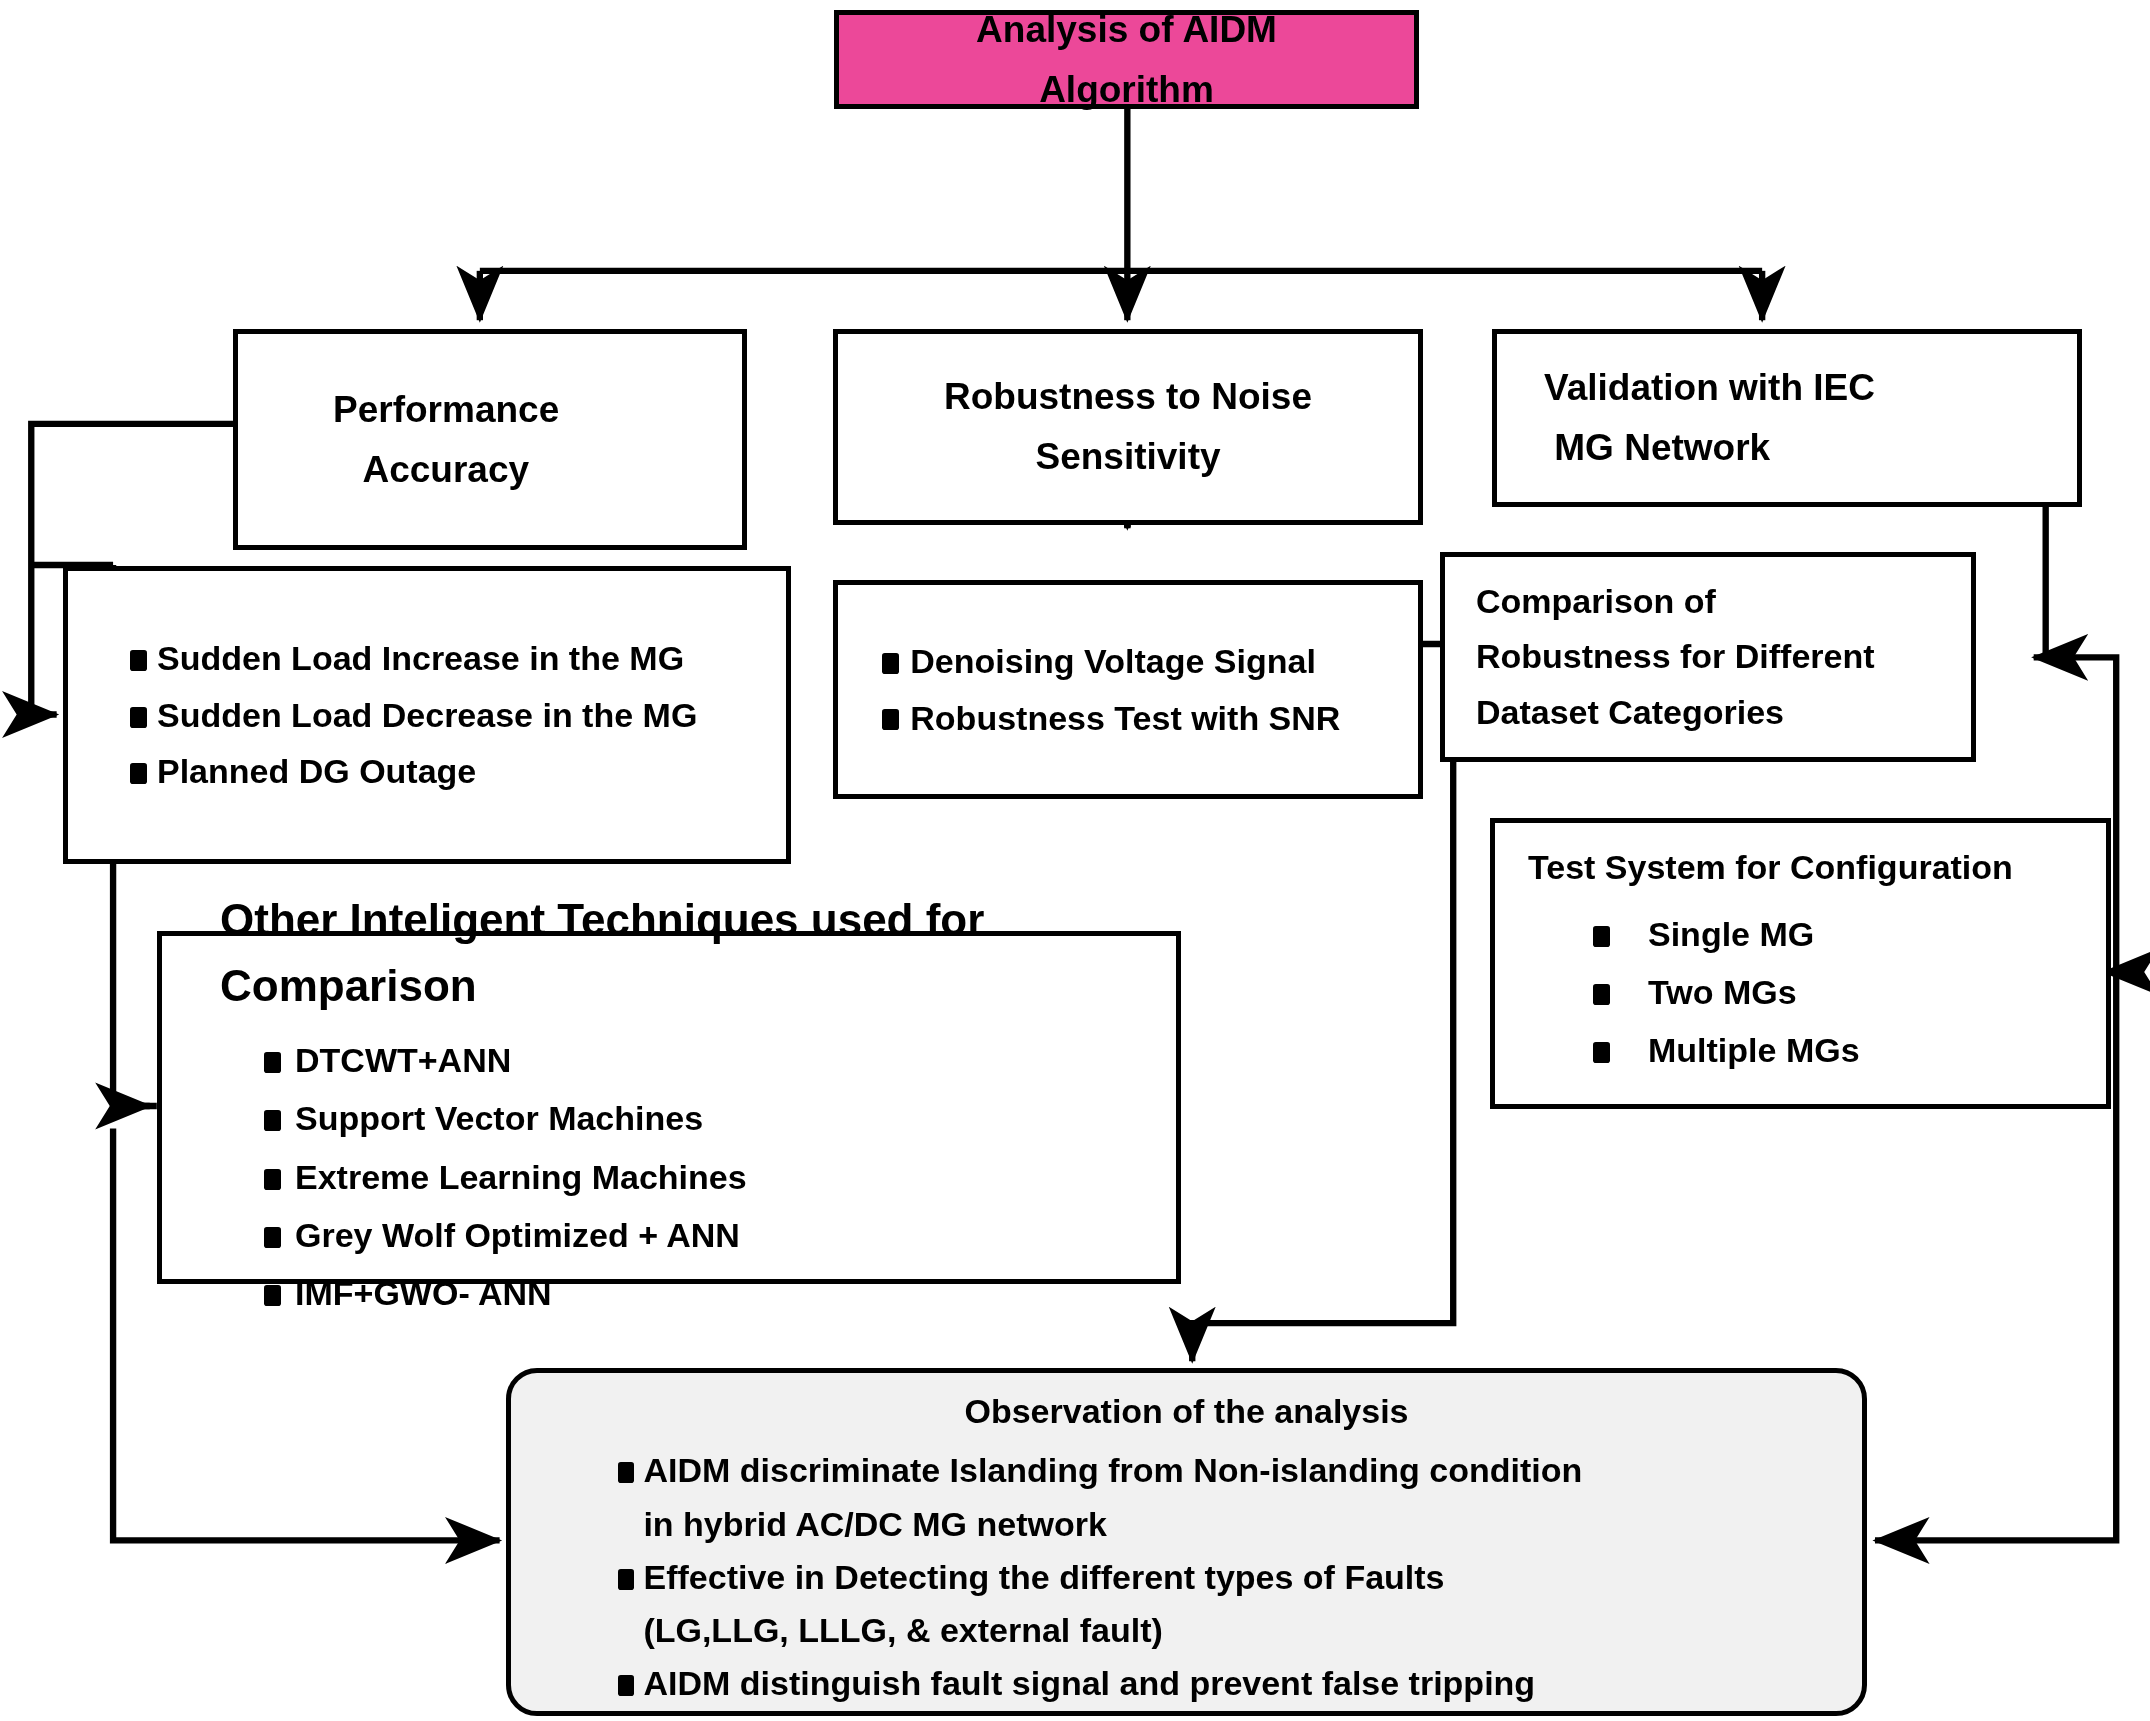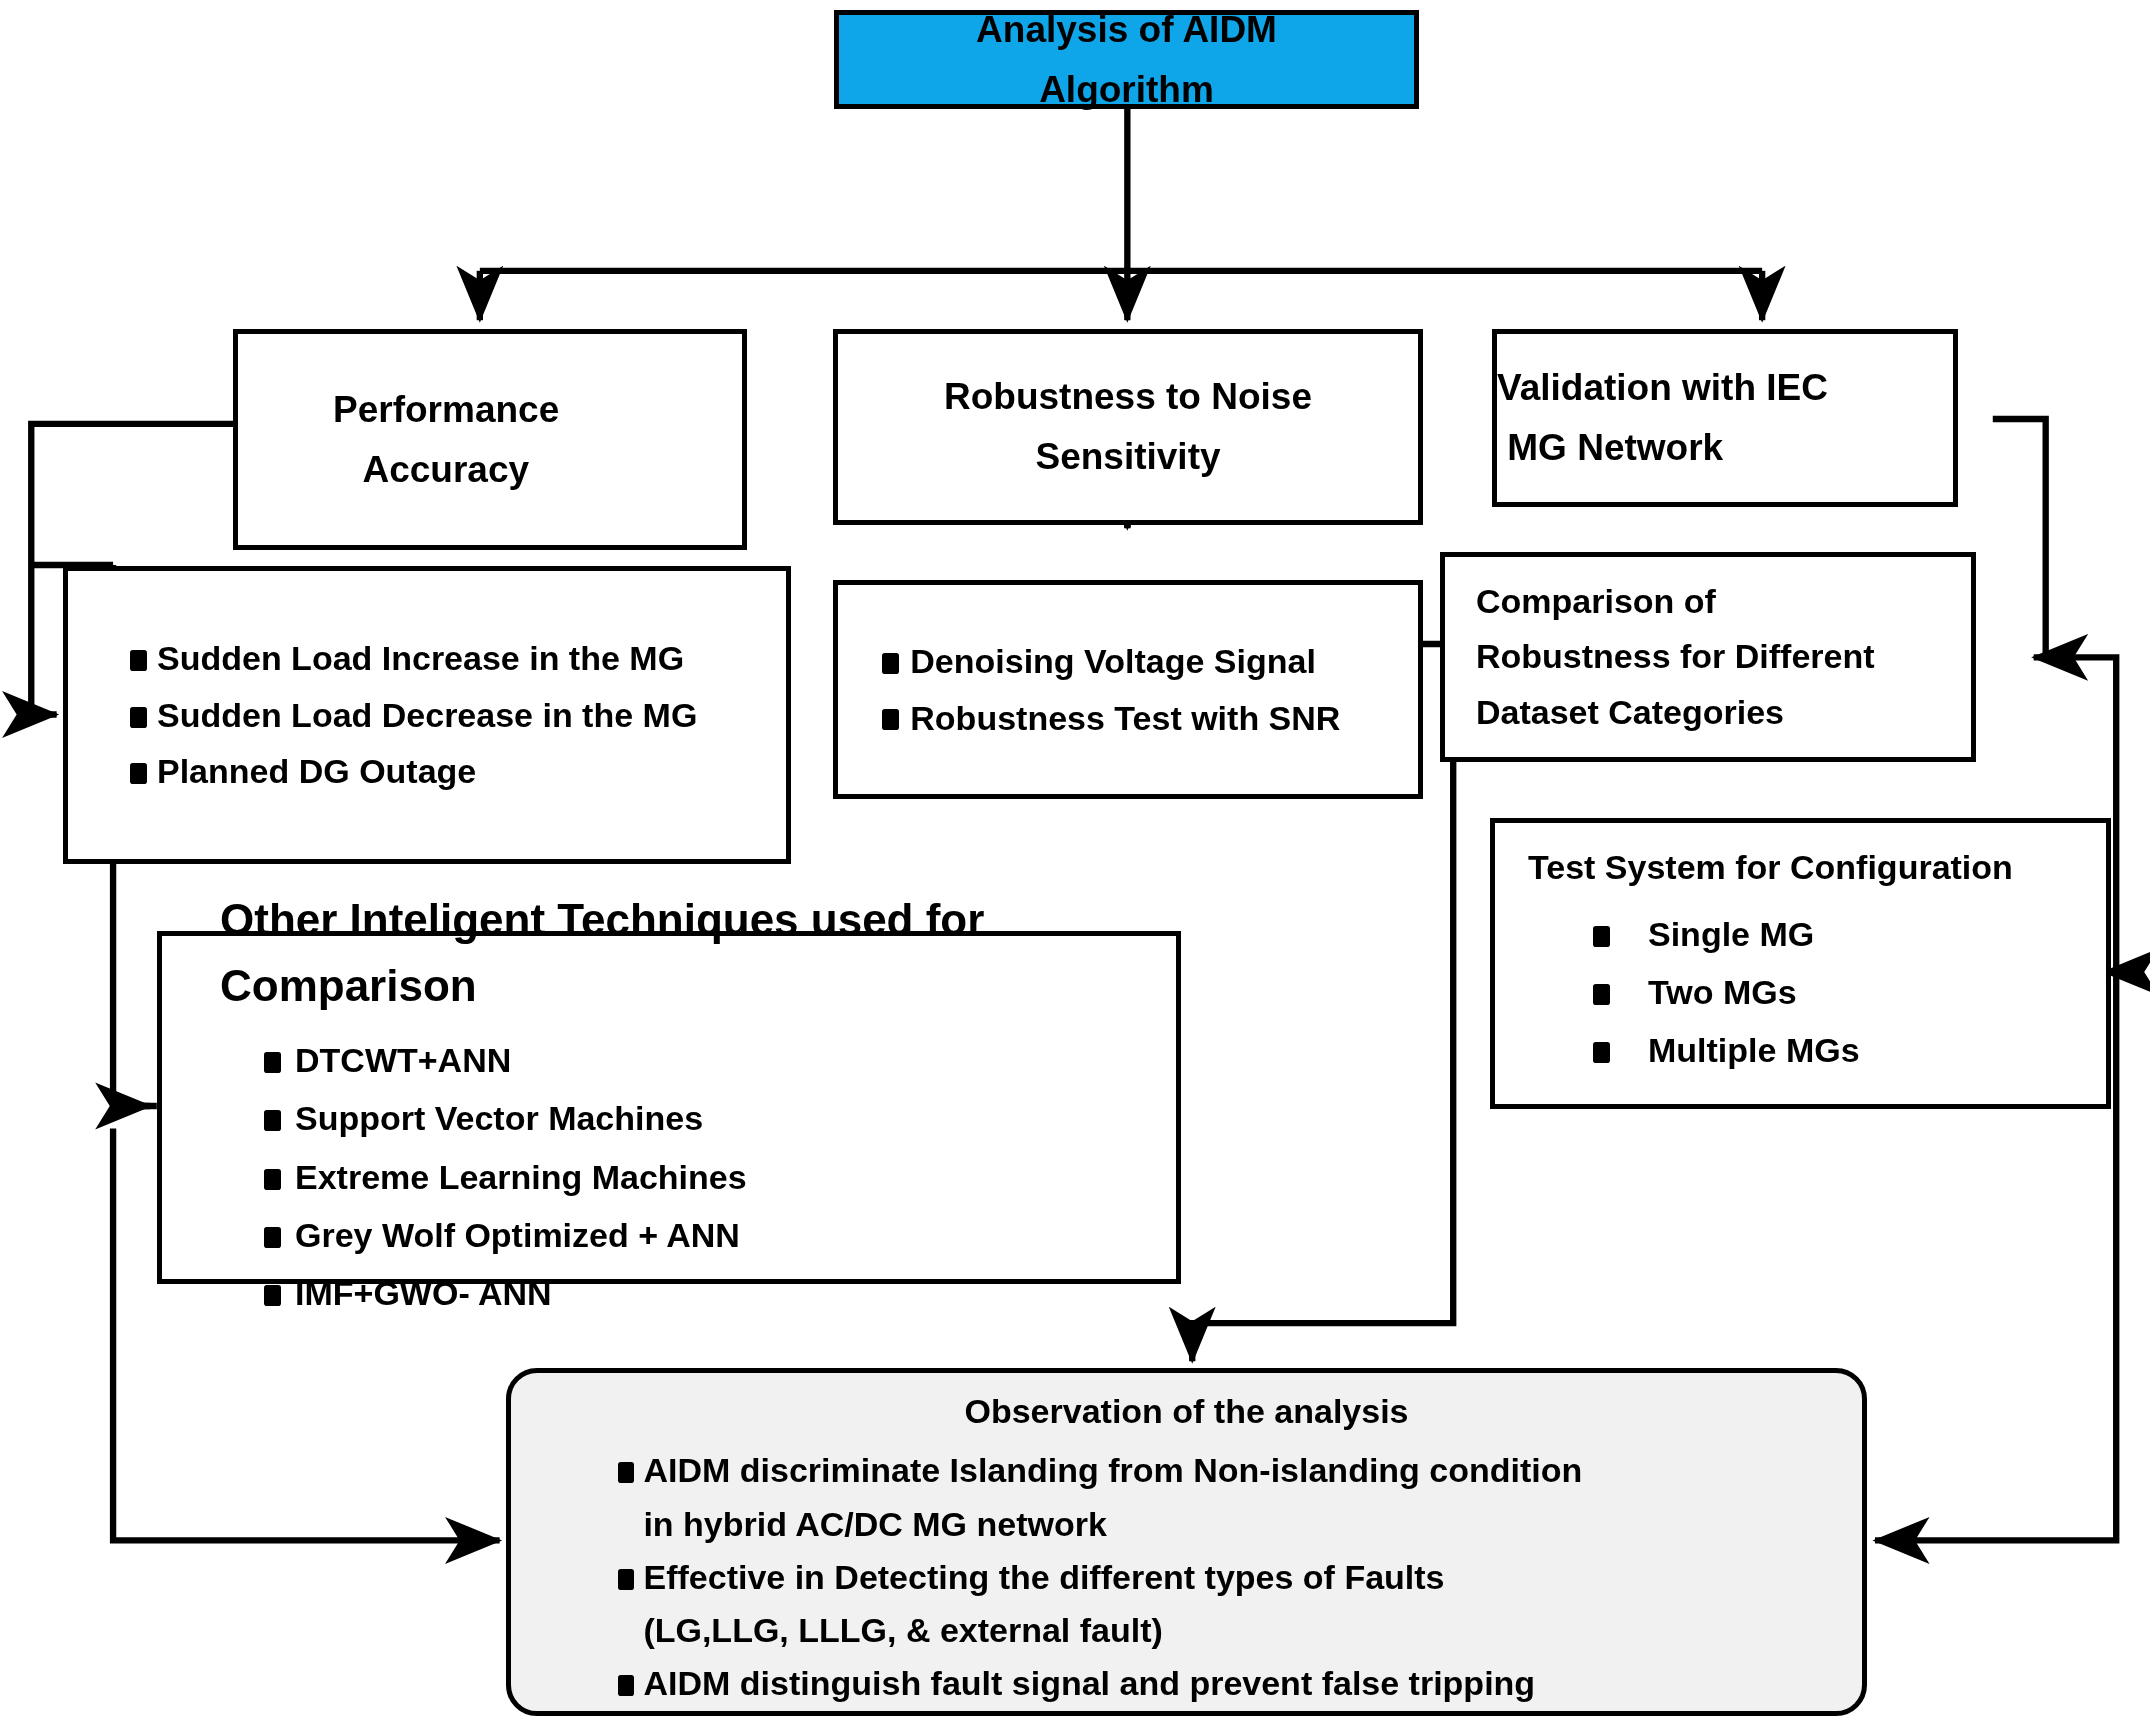--- a/index.html
+++ b/index.html
@@ -15,21 +15,21 @@
   .node{
     position:absolute;
     box-sizing:border-box;
     background:#ffffff;
     border:5px solid #000000;
     display:flex;
     flex-direction:column;
     justify-content:center;
     z-index:2;
   }
-  .node.shaded{background:#0ea5e9;}
+  .node.shaded{background:#ec4899;}
   .node.rounded{background:#f1f1f1;border-width:5.6px;border-radius:31px;}
 
   .ttl{
     font-weight:bold;
     color:#000;
     line-height:1.62;
     white-space:pre;
   }
   .center{text-align:center;}
   .lead{font-weight:bold;color:#000;line-height:1.5;}
@@ -53,21 +53,21 @@
   
   #n-root{left:834px;top:10px;width:585px;height:99px;}
   #n-root .ttl{font-size:37px;}
 
   #n-perf{left:233px;top:329px;width:514px;height:221px;padding:0 0 0 95px;}
   #n-perf .ttl{font-size:37px;text-align:left;}
 
   #n-noise{left:833px;top:329px;width:590px;height:196px;}
   #n-noise .ttl{font-size:37px;}
 
-  #n-valid{left:1492px;top:329px;width:466px;height:178px;}
+  #n-valid{left:1492px;top:329px;width:590px;height:178px;padding-left:47px;}
   #n-valid .ttl{font-size:37px;text-align:left;}
 
   #n-events{left:63px;top:566px;width:728px;height:298px;padding:0 0 0 62px;}
   #n-events ul.blist li{font-size:34px;margin:10px 0;}
   #n-events .bsq{width:17px;height:21px;margin-right:10px;}
 
   #n-denoise{left:833px;top:535px;width:590px;height:219px;padding-left:44px;margin-top:45px;}
   #n-denoise ul.blist li{font-size:34px;margin:10px 0;}
   #n-denoise .bsq{width:17px;height:21px;margin-right:11.3px;}
 

